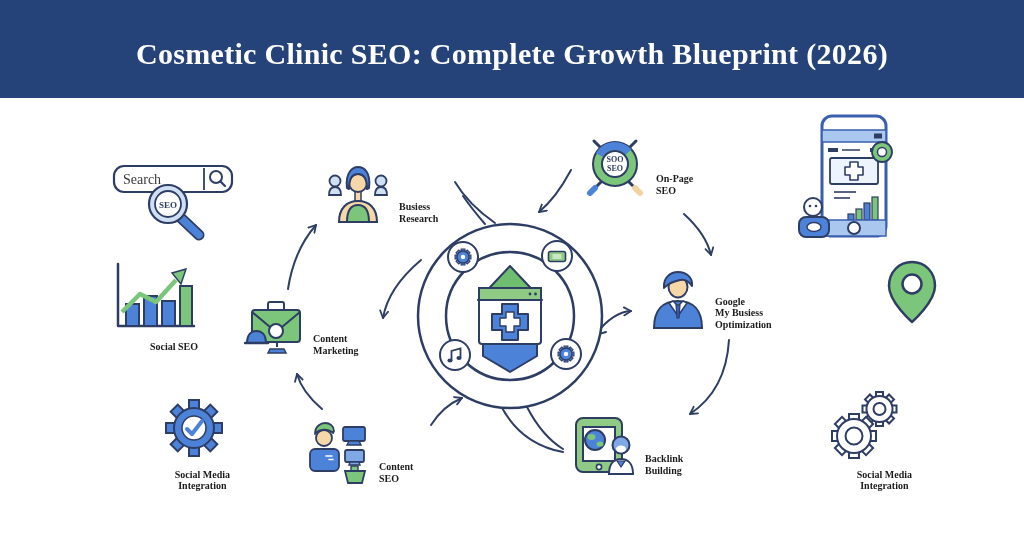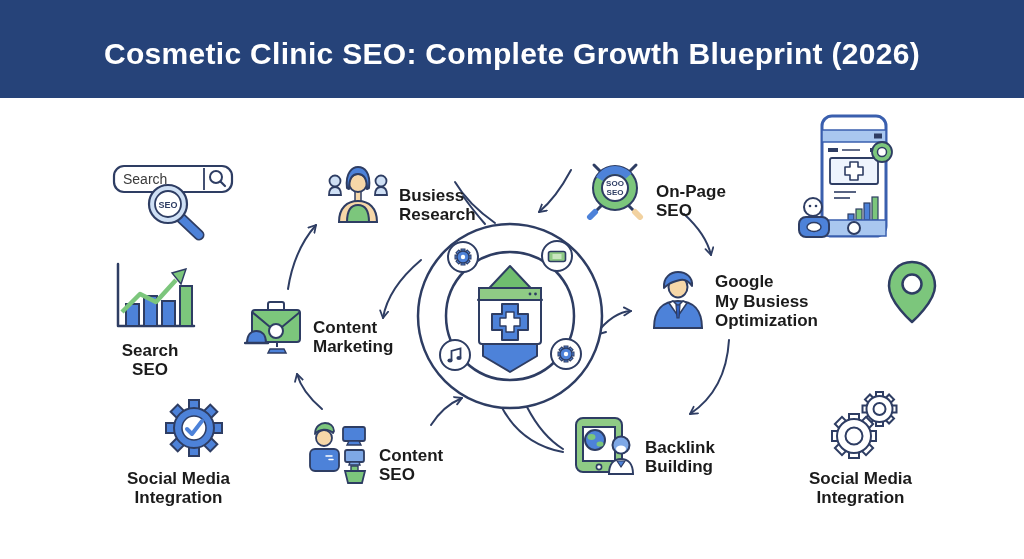--- a/index.html
+++ b/index.html
@@ -1,23 +1,23 @@
 <!DOCTYPE html>
 <html><head>
 <meta charset="utf-8">
 <style>
   html,body{margin:0;padding:0;background:#ffffff;}
   .page{position:relative;width:1024px;height:559px;background:#ffffff;overflow:hidden;
-        font-family:Liberation Sans, sans-serif;}
+        font-family:Liberation Serif, serif;}
   .header{position:absolute;left:0;top:0;width:1024px;height:98px;background:#264379;
           display:flex;align-items:center;justify-content:center;padding-top:10px;box-sizing:border-box;}
   .header h1{margin:0;color:#ffffff;font-size:30px;font-weight:bold;letter-spacing:.3px;}
   .node{position:absolute;display:flex;align-items:flex-end;gap:9px;}
   .node.col{flex-direction:column;gap:5px;text-align:center;}
-  .label{font-weight:bold;font-size:17px;line-height:1.13;color:#1b1b1b;white-space:pre-line;}
+  .label{font-weight:bold;font-size:10px;line-height:1.13;color:#1b1b1b;white-space:pre-line;}
   #arrows{position:absolute;left:0;top:0;pointer-events:none;}
   svg{display:block;}
 </style>
 </head>
 <body>
 
 <div class="page">
 
   <div class="header">
     <h1>Cosmetic Clinic SEO: Complete Growth Blueprint (2026)</h1>
@@ -68,21 +68,21 @@
   <div class="node col" style="left:102px;top:260px;width:96px;">
     <svg width="88" height="76" viewBox="0 0 88 76">
       <path d="M8,4 V66 M8,66 H84" fill="none" stroke="#2e3d63" stroke-width="2.5" stroke-linecap="round"></path>
       <rect x="16" y="44" width="13" height="22" fill="#4d82d9" stroke="#2e3d63" stroke-width="2"></rect>
       <rect x="34" y="36" width="13" height="30" fill="#4d82d9" stroke="#2e3d63" stroke-width="2"></rect>
       <rect x="52" y="41" width="13" height="25" fill="#4d82d9" stroke="#2e3d63" stroke-width="2"></rect>
       <rect x="70" y="26" width="12" height="40" fill="#7cc67c" stroke="#2e3d63" stroke-width="2"></rect>
       <polyline points="12,52 30,34 46,42 66,20" fill="none" stroke="#7cc67c" stroke-width="4.5" stroke-linejoin="round"></polyline>
       <polygon points="76,9 62,13 71,24" fill="#7cc67c" stroke="#2e3d63" stroke-width="1.4"></polygon>
     </svg>
-    <div class="label">Search SEO</div>
+    <div class="label">Social SEO</div>
   </div>
 
   <div class="node col" style="left:110px;top:392px;width:120px;">
     <svg width="72" height="72" viewBox="0 0 72 72">
       <g fill="#4d82d9" stroke="#2e3d63" stroke-width="2">
         <rect x="31" y="8" width="10" height="56"></rect>
         <rect x="31" y="8" width="10" height="56" transform="rotate(45 36 36)"></rect>
         <rect x="31" y="8" width="10" height="56" transform="rotate(90 36 36)"></rect>
         <rect x="31" y="8" width="10" height="56" transform="rotate(135 36 36)"></rect>
       </g>
@@ -199,21 +199,21 @@
         <rect x="154" y="130" width="4" height="16"></rect>
         <rect x="154" y="130" width="4" height="16" transform="rotate(45 156 138)"></rect>
         <rect x="154" y="130" width="4" height="16" transform="rotate(90 156 138)"></rect>
         <rect x="154" y="130" width="4" height="16" transform="rotate(135 156 138)"></rect>
       </g>
       <circle cx="156" cy="138" r="6" fill="#4d82d9" stroke="#2e3d63" stroke-width="1.3"></circle>
       <circle cx="156" cy="138" r="2.2" fill="#ffffff"></circle>
     </g>
   </svg>
 
-  <div class="node" style="left:583px;top:156px;">
+  <div class="node" style="left:583px;top:132px;">
     <svg width="64" height="64" viewBox="0 0 64 64">
       <g stroke="#2e3d63" stroke-width="3" stroke-linecap="round">
         <line x1="11" y1="9" x2="22" y2="20"></line>
         <line x1="53" y1="9" x2="42" y2="20"></line>
         <line x1="24" y1="44" x2="12" y2="56"></line>
         <line x1="40" y1="44" x2="52" y2="56"></line>
       </g>
       <line x1="12" y1="56" x2="7" y2="61" stroke="#4d82d9" stroke-width="6" stroke-linecap="round"></line>
       <line x1="52" y1="56" x2="57" y2="61" stroke="#f2d2a0" stroke-width="6" stroke-linecap="round"></line>
       <circle cx="32" cy="32" r="22" fill="#7cc67c" stroke="#2e3d63" stroke-width="2"></circle>

